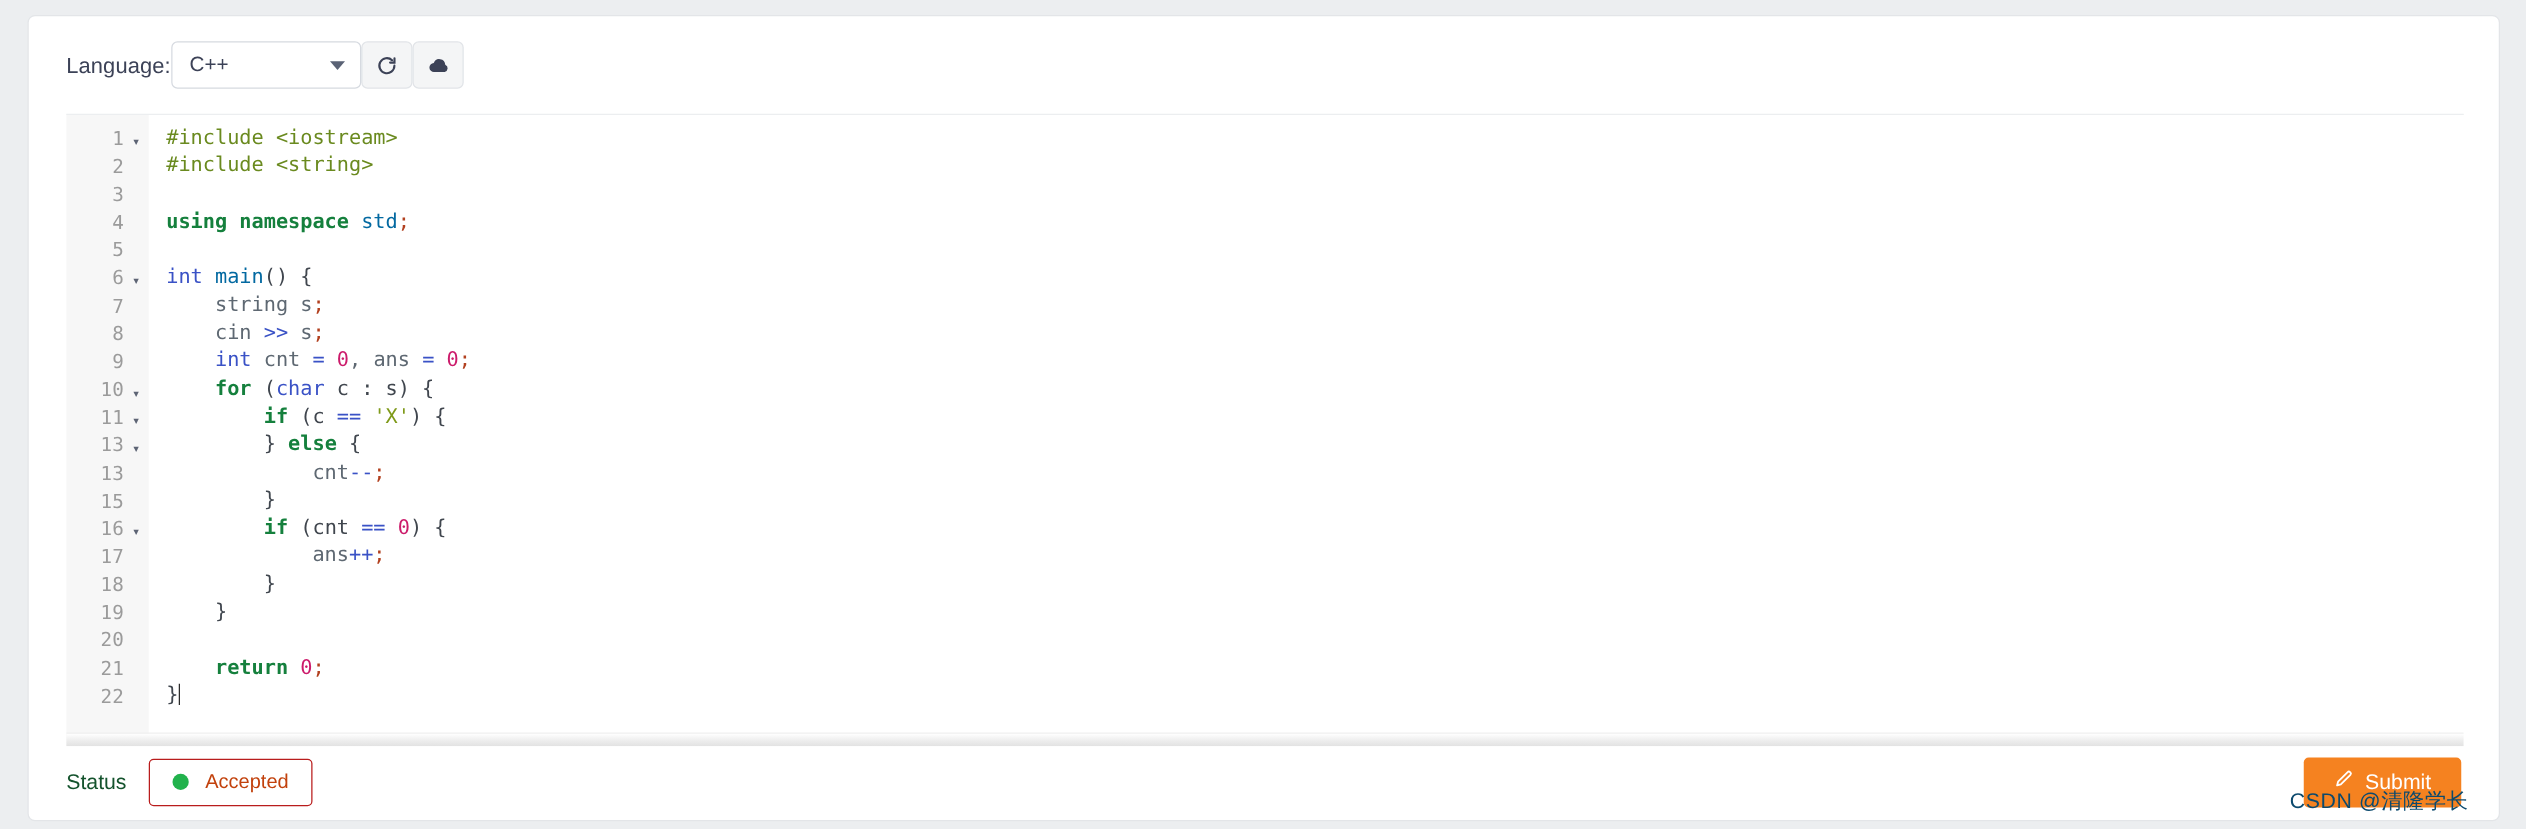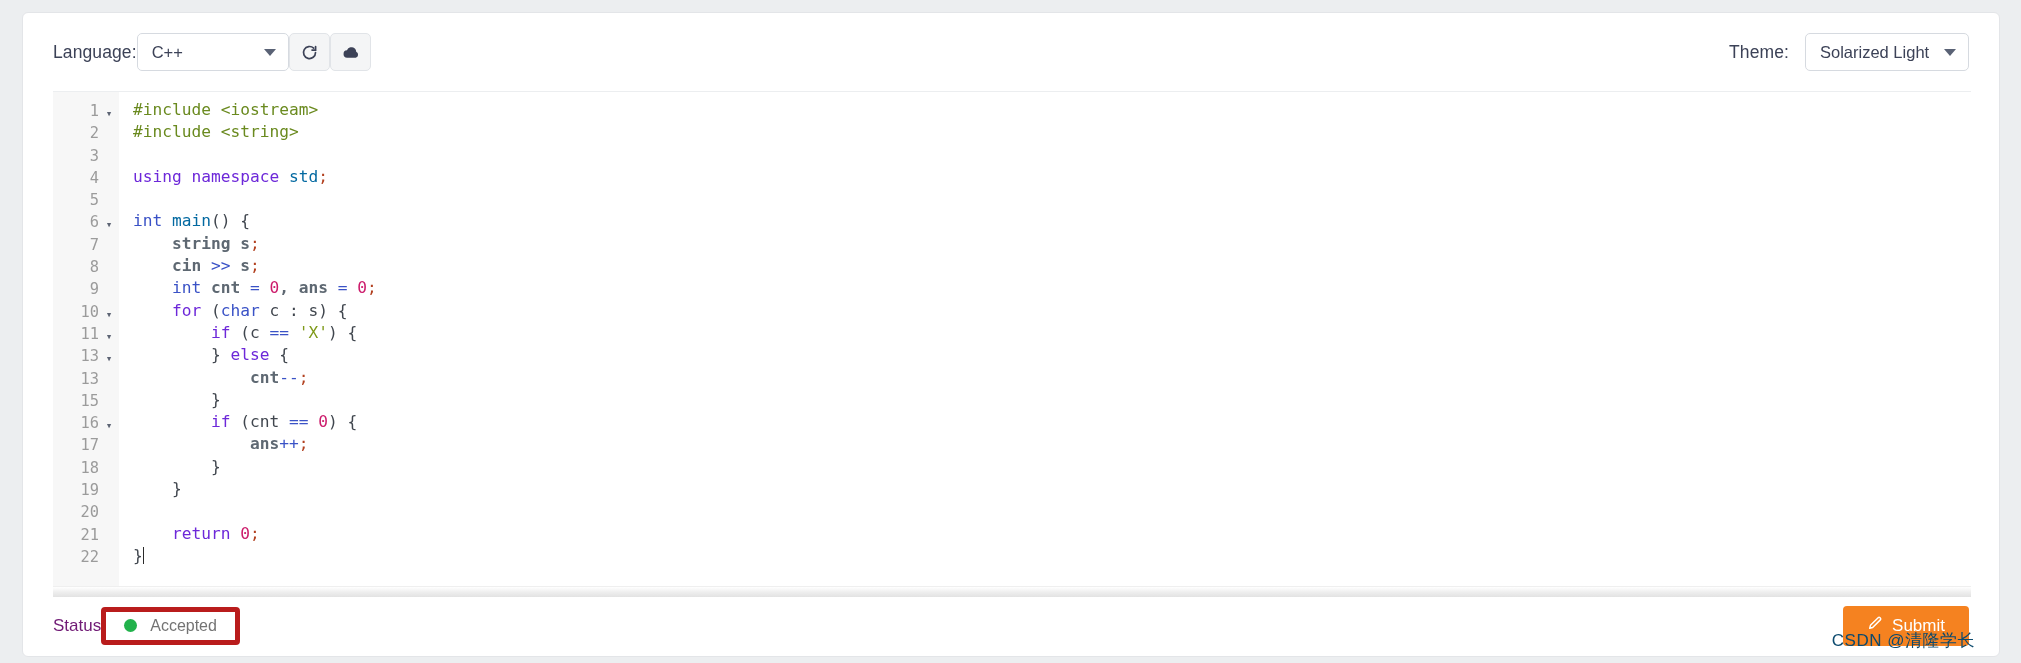--- a/index.html
+++ b/index.html
@@ -113,27 +113,27 @@
     font-size: 11px;
     padding-top: 4px;
     user-select: none;
     cursor: pointer;
   }
   .code { padding-left: 14px; white-space: pre; }
 
   
   .t-pre  { color: #6a8a1f; }   
   .t-str  { color: #7f9a1a; }   
-  .t-kw   { color: #6d28d9; }   
+  .t-kw   { color: #15803d; font-weight: bold; }   
   .t-type { color: #3a52c6; }   
   .t-fn   { color: #0369a1; }   
   .t-num  { color: #cc1b6b; }   
   .t-op   { color: #3a52c6; }   
   .t-semi { color: #b2401f; }   
-  .t-txt  { color: #5e6872; font-weight: bold; }   
+  .t-txt  { color: #5e6872; }   
   .t-pun  { color: #40464e; }   
 
   .caret-bar {
     display: inline-block;
     width: 1px; height: 17px;
     background: #2b2b2b;
     vertical-align: -3px;
   }
 
   .hscroll {
@@ -147,33 +147,34 @@
   
   .statusbar {
     position: absolute;
     left: 0; bottom: 0;
     width: 100%; height: 61px;
     display: flex; align-items: center;
     padding: 0 30px;
   }
   .status-label {
     font-size: 17px;
-    color: #701a75;
+    color: #14532d;
+    margin-right: 18px;
   }
   .status-badge {
     height: 38px;
     min-width: 110px;
-    border: 5px solid #b91c1c;
+    border: 1px solid #b91c1c;
     border-radius: 4px;
     background: #fff;
     display: flex; align-items: center;
     gap: 13px;
     padding: 0 18px;
     font-size: 16px;
-    color: #737373;
+    color: #c2410c;
   }
   .dot { width: 13px; height: 13px; border-radius: 50%; flex: 0 0 13px; }
 
   .submit-btn {
     margin-left: auto;
     height: 40px;
     border-radius: 4px;
     display: flex; align-items: center; justify-content: center;
     gap: 9px;
     padding: 0 24px;
@@ -219,27 +220,20 @@
         <div class="icon-btn">
           <span>
             <svg width="19" height="19" viewBox="0 0 24 24" fill="#3c4257">
               <path d="M19.2 11.1A6.0 6.0 0 0 0 7.6 9.3 4.6 4.6 0 0 0 8.0 18.5h10.6a3.9 3.9 0 0 0 0.6-7.4z"></path>
               <path d="M12 5.6l3.3 3.9h-6.6z" fill="#3c4257"></path>
             </svg>
           </span>
         </div>
       </div>
 
-      <div class="tb-right">
-        <span class="tb-label">Theme:</span>
-        <div class="select theme">
-          <span>Solarized Light</span>
-          <span class="caret"></span>
-        </div>
-      </div>
     </div>
 
     <div class="editor">
       <div class="gutter-bg"></div>
       <div class="code-wrap" id="code-wrap">
           <div class="row">
             <div class="ln">1</div>
             <div class="fold">▾</div>
             <div class="code"><span class="t-pre">#include &lt;iostream&gt;</span></div>
           </div>

